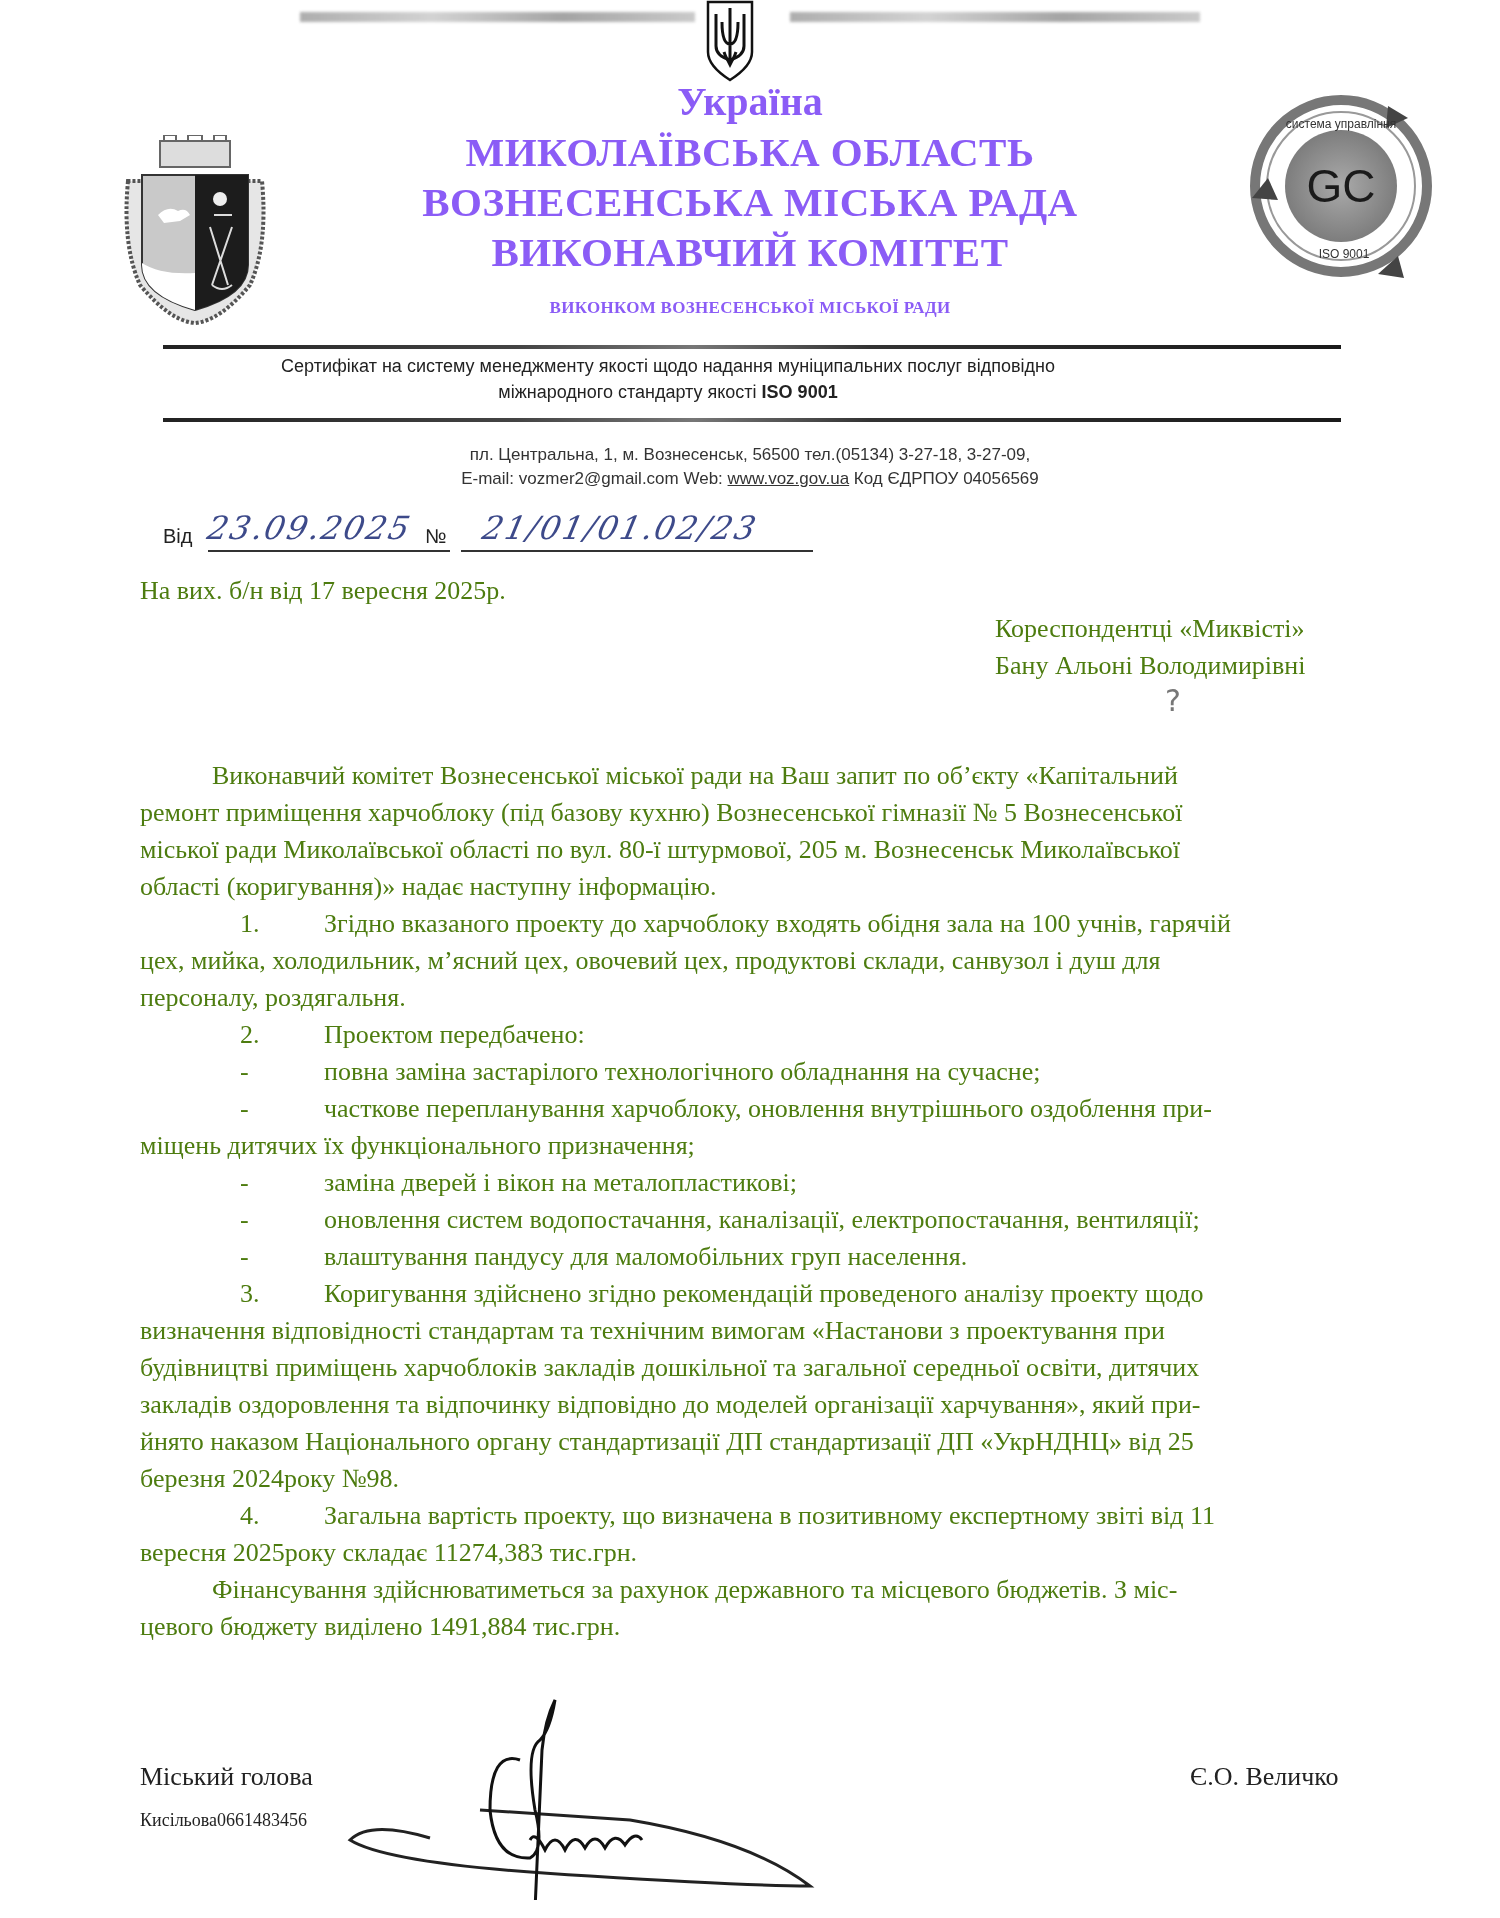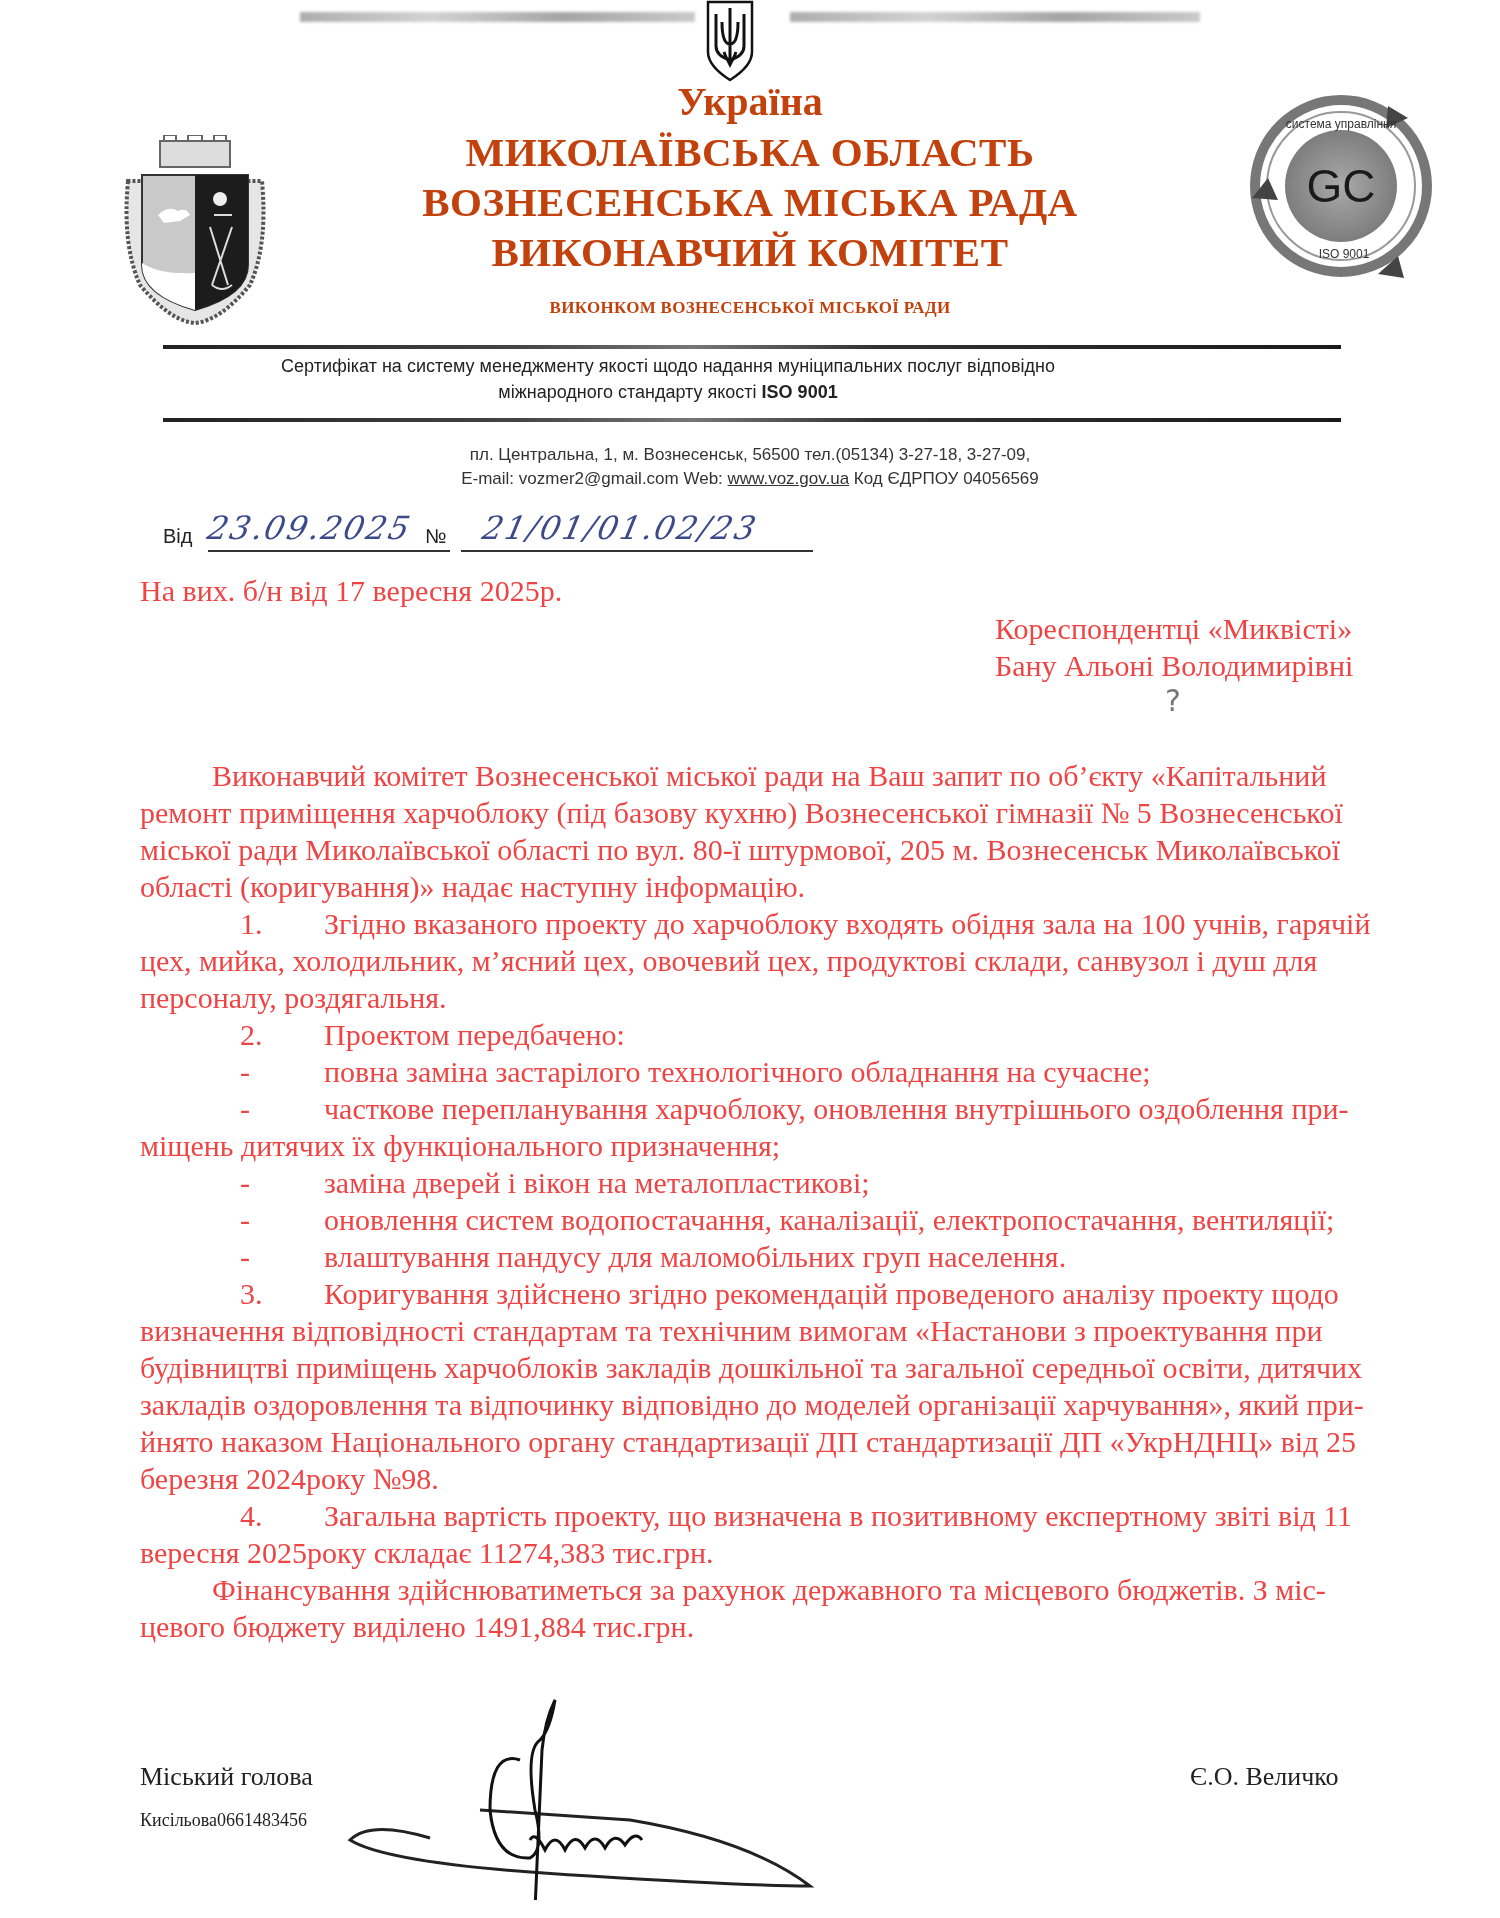--- a/index.html
+++ b/index.html
@@ -5,21 +5,21 @@
   html, body { margin:0; padding:0; }
   body { width:1500px; height:1918px; background:#ffffff; position:relative; overflow:hidden; color:#1a1a1a; }
   .serif { font-family: "Liberation Serif", "DejaVu Serif", serif; }
   .sans { font-family: "Liberation Sans", "DejaVu Sans", sans-serif; }
 
   
   .top-rule { position:absolute; top:12px; height:10px; background:linear-gradient(90deg,#9a9a9a,#c8c8c8,#8e8e8e,#bdbdbd); filter:blur(1.5px); opacity:.8; }
 
   .trident { position:absolute; left:704px; top:0; width:52px; height:82px; }
 
-  .head-title { position:absolute; left:0; width:1500px; text-align:center; font-weight:bold; color:#c2410c; }
+  .head-title { position:absolute; left:0; width:1500px; text-align:center; font-weight:bold; color:#8b5cf6; }
   #t-ukraine { top:78px; font-size:40px; }
   #t-oblast { top:128px; font-size:41px; letter-spacing:.5px; }
   #t-rada { top:178px; font-size:41px; letter-spacing:.5px; }
   #t-vykonkom { top:228px; font-size:41px; letter-spacing:.5px; }
   #t-sub { top:298px; font-size:17px; font-weight:bold; letter-spacing:.3px; }
 
   .coat { position:absolute; left:120px; top:135px; width:150px; height:190px; }
   .gc-logo { position:absolute; left:1248px; top:88px; width:186px; height:196px; }
 
   .rule-thick { position:absolute; left:163px; width:1178px; height:4px; background:linear-gradient(90deg,#222 0%,#444 30%,#777 45%,#333 60%,#1a1a1a 100%); }
@@ -34,21 +34,21 @@
   .addr { position:absolute; left:0; width:1500px; text-align:center; font-size:17px; color:#333; line-height:24px; }
   #addr1 { top:443px; }
   #addr2 { top:467px; }
   .addr u { text-decoration:underline; }
 
   .ref-line { position:absolute; top:515px; left:163px; height:40px; width:650px; }
   .ref-label { position:absolute; font-size:20px; color:#222; top:10px; }
   .hand { position:absolute; font-family:"DejaVu Serif", serif; font-style:italic; color:#3d4a8a; font-size:32px; top:-6px; letter-spacing:2px; transform:skewX(-12deg); }
   .ul { position:absolute; top:35px; height:2px; background:#333; }
 
-  .body-text { position:absolute; font-size:30px; color:#ef4444; line-height:37px; }
+  .body-text { position:absolute; font-size:26px; color:#4d7c0f; line-height:37px; }
   .p { white-space:nowrap; }
   .indent { padding-left:72px; }
   .num { display:inline-block; width:88px; padding-left:88px; }
 
   .sig-label { position:absolute; font-size:26px; color:#222; }
   .small-note { position:absolute; font-size:18px; color:#222; }
 
   .signature { position:absolute; left:330px; top:1690px; width:560px; height:210px; }
   .qmark { position:absolute; left:1165px; top:683px; font-size:30px; color:#777; font-family:"DejaVu Sans", sans-serif; }
 </style>

